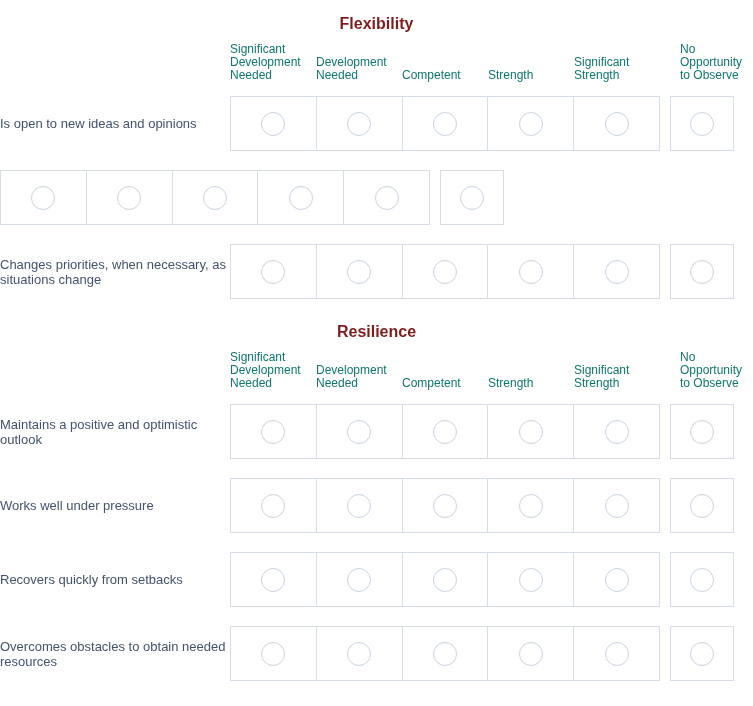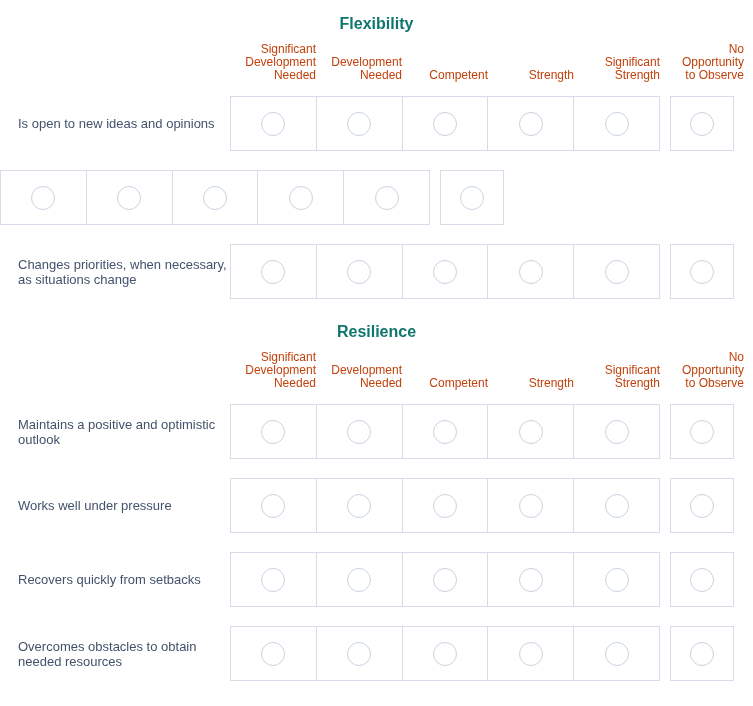--- a/index.html
+++ b/index.html
@@ -8,48 +8,48 @@
     font-family:"Liberation Sans",sans-serif;
     color:#42526b;
     overflow:hidden;
   }
   .survey{width:753px;}
   .section-title{
     margin-top:14px;
     text-align:center;
     font-size:16px;
     font-weight:bold;
-    color:#0f766e;
+    color:#7f1d1d;
     line-height:19px;
   }
   .section-resilience .section-title{margin-top:23px;}
   .matrix-header{
     display:flex;
     align-items:flex-end;
     margin-top:10px;
     margin-bottom:14px;
   }
   .hdr-spacer{width:230px;flex:none;}
   .hdr-cell{
     width:86px;flex:none;
-    text-align:right;
+    text-align:left;
     font-size:12px;
     line-height:13px;
-    color:#c2410c;
+    color:#0f766e;
   }
   .hdr-cell.last{width:64px;margin-left:20px;}
   .matrix-row{
     display:flex;
     height:55px;
     margin-bottom:19px;
   }
   .row-label{
     width:230px;flex:none;
     box-sizing:border-box;
-    padding-left:18px;
+    padding-left:0;
     display:flex;
     align-items:center;
     font-size:13px;
     line-height:15px;
     color:#42526b;
   }
   .cell-group{
     width:430px;flex:none;
     box-sizing:border-box;
     display:flex;

